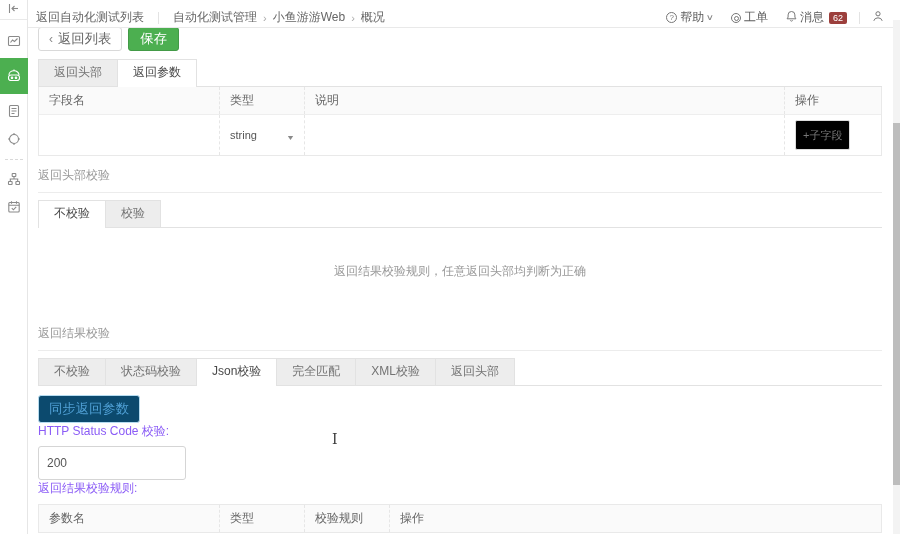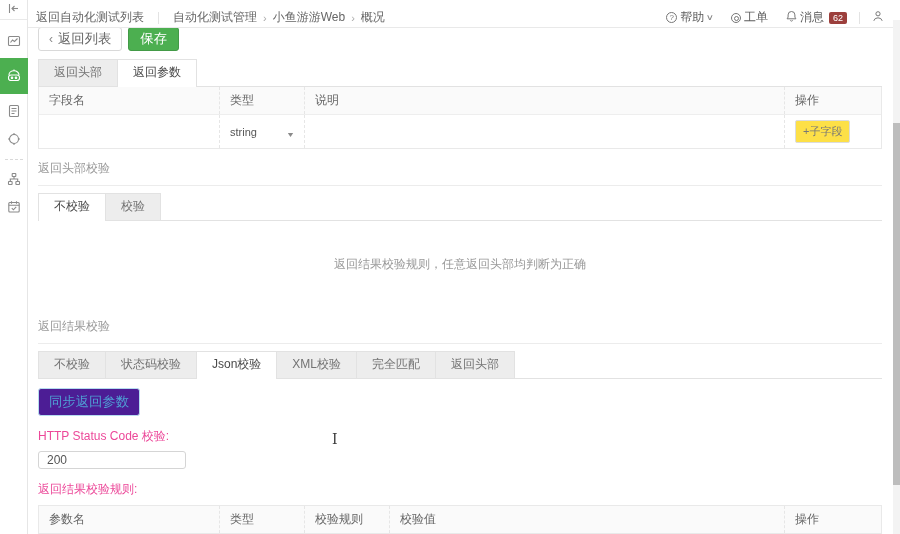--- a/index.html
+++ b/index.html
@@ -58,32 +58,32 @@
   .trow:last-child { border-bottom:none; }
   .trow.head { background:#fafafa; color:#666; }
   .cell { padding:5px 10px; display:flex; align-items:center; min-height:22px; }
   .trow .cell + .cell { border-left:1px dashed #e6e6e6; }
   .c-field { width:180px; } .c-type { width:85px; } .c-rule { width:85px; }
   .c-flex { flex:1; } .c-action { width:97px; }
   .trow:not(.head) .cell { min-height:26px; }
   .select { display:flex; align-items:flex-end; justify-content:space-between; width:100%;
     font-size:11px; color:#555; cursor:pointer; }
   .caret { font-size:7px; color:#8a8a8a; transform:scaleX(1.3); }
-  .btn-mini { display:inline-flex; align-items:center; justify-content:center; height:23px;
-    padding:0 7px; background:#fde047; border:1px solid #dcdcdc; border-radius:2px;
+  .btn-mini { display:inline-flex; align-items:center; justify-content:center; height:30px;
+    padding:0 7px; background:#000000; border:1px solid #dcdcdc; border-radius:2px;
     font-size:11px; color:#777; cursor:pointer; }
 
   .section-title { margin-top:11px; padding-bottom:8px; border-bottom:1px solid #ececec; color:#999; }
   .tabstrip.mt { margin-top:7px; }
   .empty-box { height:86px; display:flex; align-items:center; justify-content:center; color:#999; }
 
-  .btn-sync { display:inline-block; margin-top:9px; padding:4px 10px; background:#4c1d95;
+  .btn-sync { display:inline-block; margin-top:9px; padding:4px 10px; background:#0c4a6e;
     border:1px solid #b6dcf0; border-radius:3px; color:#4f9fd4; cursor:pointer; }
-  .field-label { margin-top:12px; color:#ec4899; }
-  .input { display:block; margin-top:6px; width:148px; height:18px; border:1px solid #d5d5d5;
+  .field-label { color:#8b5cf6; }
+  .input { display:block; margin-top:6px; width:148px; height:34px; border:1px solid #d5d5d5;
     border-radius:3px; padding:0 8px; font-size:12px; color:#555;
     font-family:"Liberation Sans","DejaVu Sans",sans-serif; background:#fff; }
 
   
   .scrollbar { position:absolute; right:0; top:20px; width:7px; height:514px; background:#f3f3f3; z-index:30; }
   .scroll-thumb { position:absolute; left:0; top:103px; width:7px; height:362px; background:#bdbdbd; }
 
   .ibeam { position:absolute; left:332px; top:431px; font-family:"DejaVu Serif",serif;
     font-size:14px; color:#3a3a3a; z-index:40; }
 </style>
@@ -267,39 +267,38 @@
       <div class="tab">校验</div>
     </div>
     <div class="empty-box">返回结果校验规则，任意返回头部均判断为正确</div>
 
     
     <div class="section-title">返回结果校验</div>
     <div class="tabstrip mt">
       <div class="tab">不校验</div>
       <div class="tab">状态码校验</div>
       <div class="tab active">Json校验</div>
+      <div class="tab">完全匹配</div>
       <div class="tab">XML校验</div>
-      <div class="tab">完全匹配</div>
       <div class="tab">返回头部</div>
     </div>
 
     <button class="btn-sync">同步返回参数</button>
 
     <div class="field-label">HTTP Status Code 校验:</div>
     <input class="input" value="200" style="">
 
     <div class="field-label">返回结果校验规则:</div>
 
     
     <div class="tbl bordered" style="margin-top:7px">
       <div class="trow head">
         <div class="cell c-field">参数名</div>
         <div class="cell c-type">类型</div>
         <div class="cell c-rule">校验规则</div>
-        <div class="cell c-flex">校验值</div>
         <div class="cell c-action">操作</div>
       </div>
 
     </div>
 
     
     
     
 
   </div>

